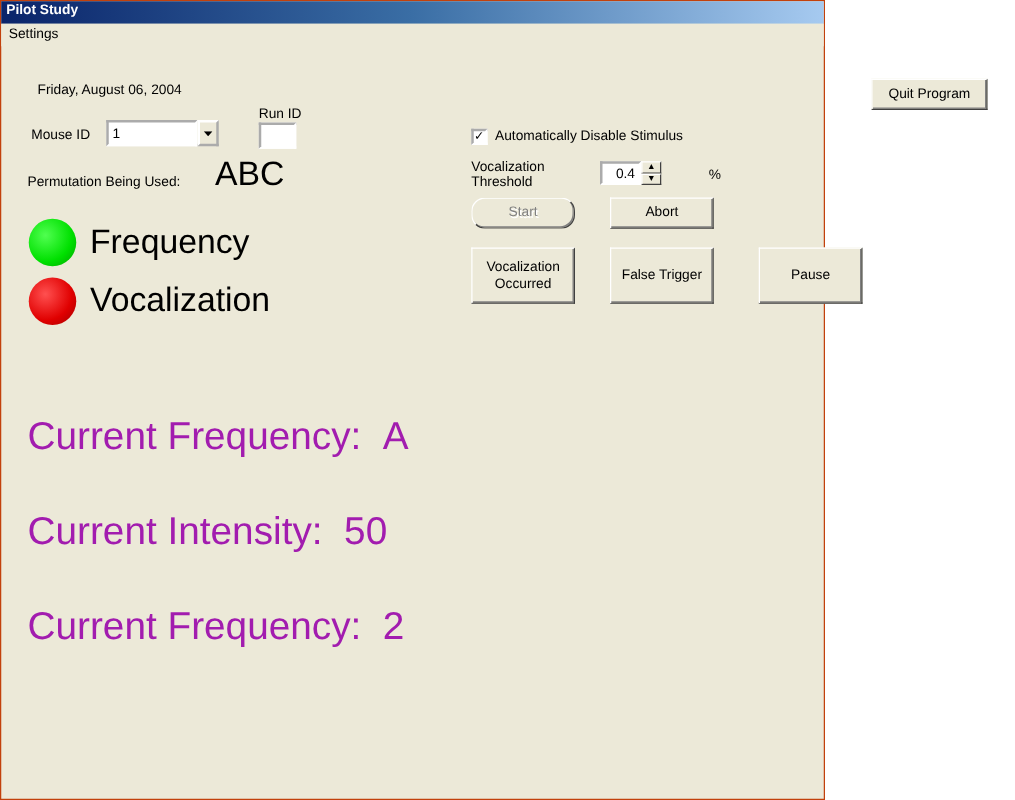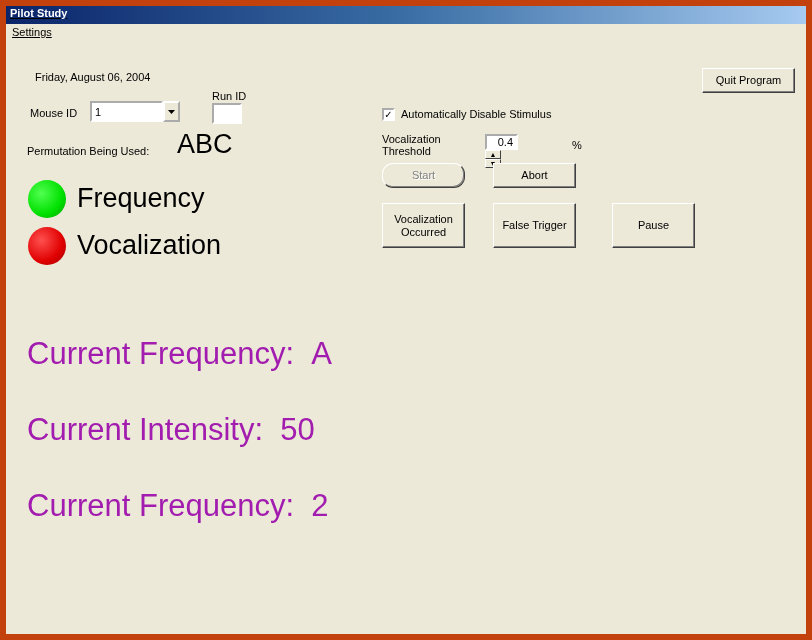--- a/index.html
+++ b/index.html
@@ -6,24 +6,23 @@
   html, body { margin:0; padding:0; }
   body {
     width:812px; height:640px;
     font-family: "Tahoma", "Microsoft Sans Serif", sans-serif;
     font-size:11px;
     background:#fff;
     overflow:hidden;
   }
   .window {
     position:relative;
-    width:812px; height:640px;
-    border:6px solid #c2410c;
-    background:#ECE9D8;
-    text-decoration:underline;
+    width:660px; height:640px;
+    border:1px solid #c2410c;
+    background:#ECE9D8;
   }
   .titlebar {
     height:18px;
     background:linear-gradient(to right,#0A246A 0%, #3A6EA5 50%, #A6CAF0 100%);
     color:#fff;
     font-weight:bold;
     font-size:11px;
     padding:1px 4px;
   }
   .menubar {
@@ -90,21 +89,21 @@
     border:2px inset #fff;
     background:#fff;
     font-size:10px;
     line-height:9px;
     text-align:center;
     color:#000;
   }
   .spinner {
     position:absolute;
     display:flex;
-    width:50px; height:19px;flex-direction:column;
+    width:50px; height:19px;
   }
   .spinner input {
     width:33px; height:19px;
     border:2px inset #fff;
     background:#fff;
     font-size:11px;
     text-align:right;
     padding:0 3px 0 0;
     outline:none;
   }

